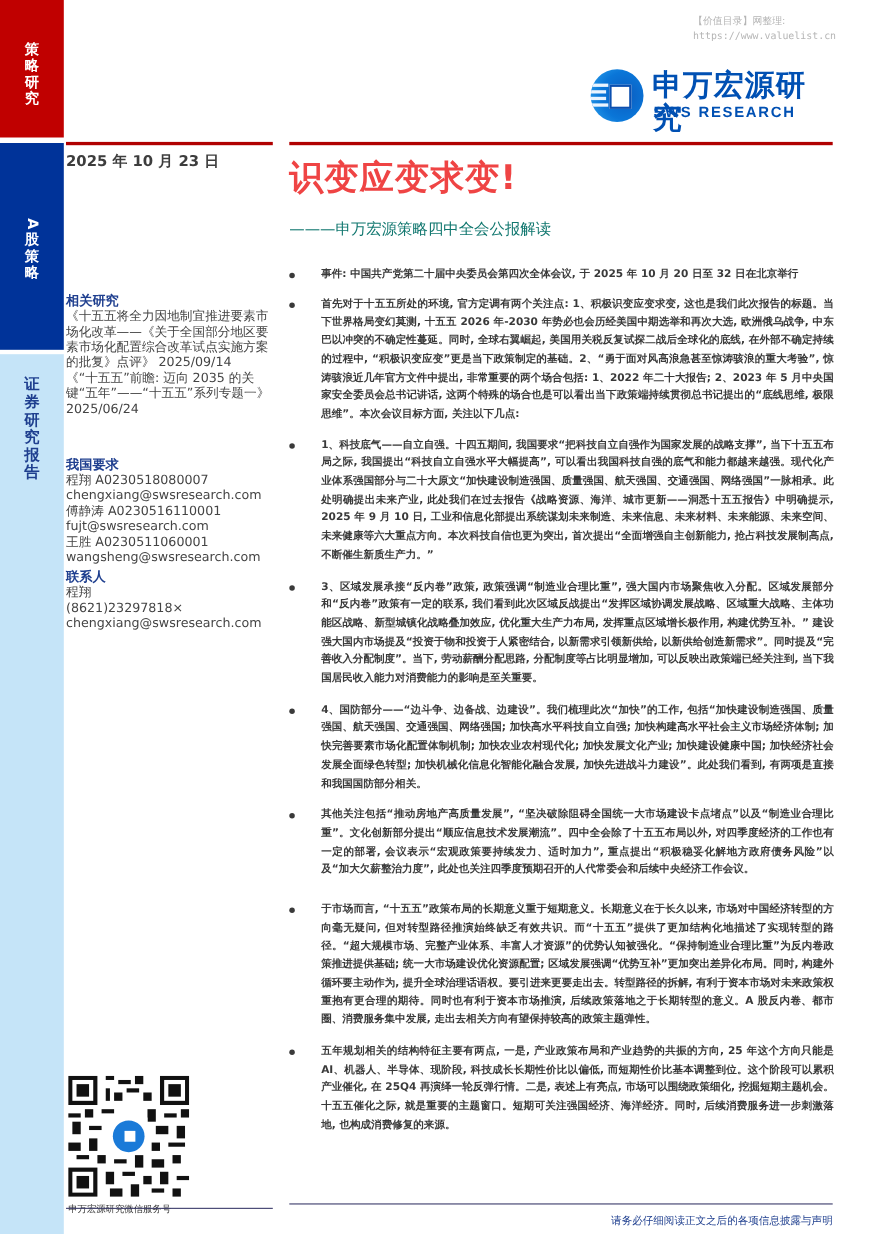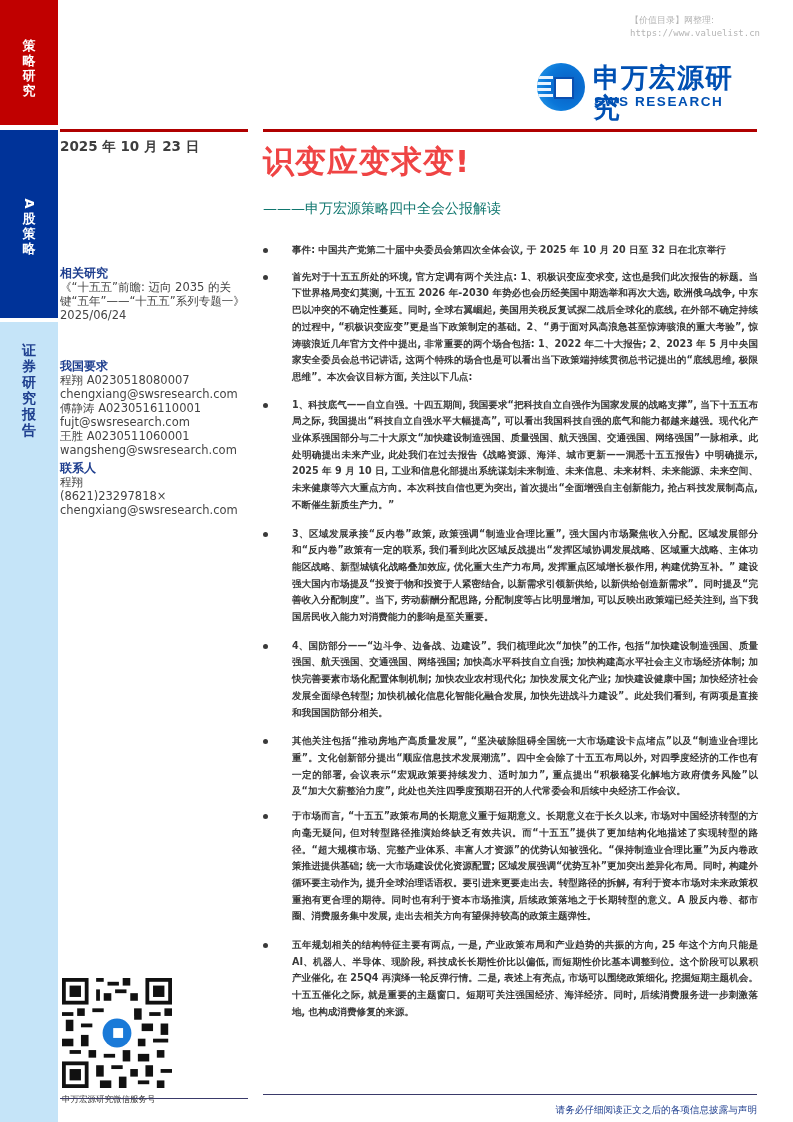--- a/index.html
+++ b/index.html
@@ -48,21 +48,21 @@
 
   .bullets { position:absolute; left:258px; top:242px; width:500px; }
   .b { position:relative; padding-left:34px; font-size:9.6px; line-height:16.7px; font-weight:bold; color:#3a3a3a; text-align:justify; }
   .b .dot { position:absolute; left:5px; top:6px; width:5px; height:5px; border-radius:50%; background:#3a3a3a; }
   .b-0 { margin-bottom:10px; }
   .b-1 { margin-bottom:11px; }
   .b-2 { margin-bottom:12px; }
   .b-3 { margin-bottom:12px; }
   .b-4 { margin-bottom:12px; }
   .b-5 { margin-bottom:12px; }
-  .b-6 { margin-bottom:8px; }
+  .b-6 { margin-bottom:19px; }
   .b-7 { margin-bottom:12px; }
   .b-8 { margin-bottom:10px; }
 
   .foot-rule { position:absolute; left:263px; top:1094px; width:494px; height:1px; background:#3a3a6a; }
   .disclaimer { position:absolute; right:36px; top:1104px; font-size:9.6px; color:#1f3f8f; }
 </style>
 </head>
 <body>
 
 <div class="side side-red">
@@ -109,20 +109,21 @@
   <div class="logo-en">SWS RESEARCH</div>
 </div>
 
 <div class="rule-left"></div>
 <div class="rule-right"></div>
 
 <div class="date">2025 年 10 月 23 日</div>
 
 <div class="left-col">
   <p class="sec-h">相关研究</p>
+  <p class="rel-item">《十五五将全力因地制宜推进要素市场化改革——《关于全国部分地区要素市场化配置综合改革试点实施方案的批复》点评》 2025/09/14</p>
   <p class="rel-item">《“十五五”前瞻: 迈向 2035 的关键“五年”——“十五五”系列专题一》 2025/06/24</p>
   <div class="gap1"></div>
   <p class="sec-h">我国要求</p>
   <div>程翔  A0230518080007</div>
   <div>chengxiang@swsresearch.com</div>
   <div>傅静涛  A0230516110001</div>
   <div>fujt@swsresearch.com</div>
   <div>王胜  A0230511060001</div>
   <div>wangsheng@swsresearch.com</div>
   <div class="gap2"></div>

